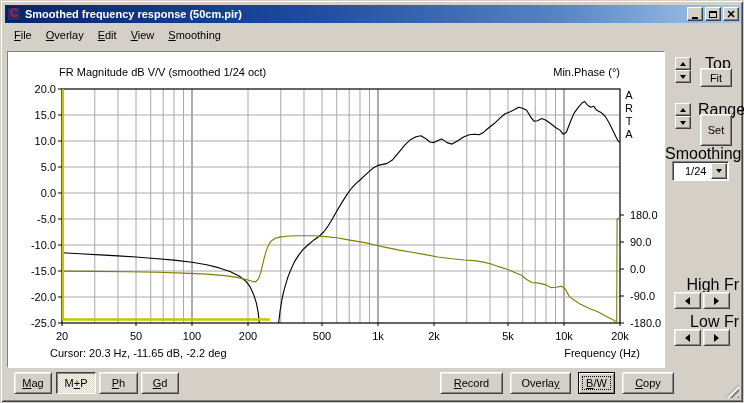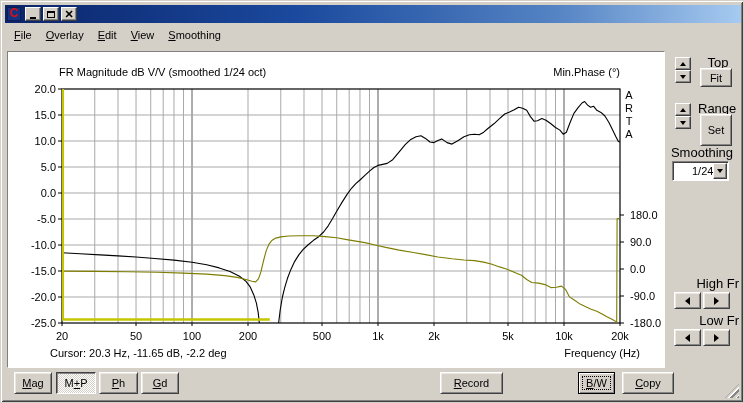--- a/index.html
+++ b/index.html
@@ -22,21 +22,21 @@
   .glyph-min{width:6px;height:2px;background:#000;margin-top:7px;}
   .glyph-max{width:8px;height:7px;border:1px solid #000;border-top:2px solid #000;}
   .glyph-x{font-size:11px;font-weight:bold;line-height:10px;}
   .menubar{position:absolute;left:6px;top:26px;width:660px;height:22px;display:flex;align-items:flex-start;}
   .menu-item{padding:2px 7px;white-space:nowrap;}
   .content{position:absolute;left:6px;top:50px;width:732px;height:317px;}
   .chart-panel{position:absolute;left:0;top:0;width:658px;height:317px;background:#fff;
        border:1px solid;border-color:#808080 #fff #fff #808080;}
   .chart-panel svg{position:absolute;left:0;top:0;}
   .side-panel{position:absolute;left:658px;top:0;width:74px;height:317px;background:#d4d0c8;}
-  .plabel{position:absolute;font-size:13px;white-space:nowrap;}
+  .plabel{position:absolute;font-size:16px;white-space:nowrap;}
   .btn95{position:absolute;background:#d4d0c8;border:1px solid;
        border-color:#ffffff #404040 #404040 #ffffff;
        box-shadow:inset 1px 1px 0 #ece9e2,inset -1px -1px 0 #868686;
        display:flex;align-items:center;justify-content:center;
        font-family:"Liberation Sans",sans-serif;font-size:11px;color:#000;padding:0;}
   .pressed{border-color:#404040 #ffffff #ffffff #404040;
        box-shadow:inset 1px 1px 0 #868686;
        background-image:conic-gradient(#fff 25%,#d4d0c8 0 50%,#fff 0 75%,#d4d0c8 0);
        background-size:2px 2px;}
   .focusd{border-color:#000;outline:1px dotted #000;outline-offset:-5px;
@@ -47,36 +47,37 @@
   .spin-btn{position:relative;width:16px;height:13px;background:#d4d0c8;border:1px solid;
        border-color:#fff #404040 #404040 #fff;box-shadow:inset -1px -1px 0 #868686;
        display:flex;align-items:center;justify-content:center;}
   .tri-up{width:0;height:0;border-left:3px solid transparent;border-right:3px solid transparent;border-bottom:4px solid #000;}
   .tri-down{width:0;height:0;border-left:3px solid transparent;border-right:3px solid transparent;border-top:4px solid #000;}
   .tri-left{width:0;height:0;border-top:4px solid transparent;border-bottom:4px solid transparent;border-right:5px solid #000;}
   .tri-right{width:0;height:0;border-top:4px solid transparent;border-bottom:4px solid transparent;border-left:5px solid #000;}
   .combo{position:absolute;left:7px;top:110px;width:57px;height:20px;background:#fff;
        border:1px solid;border-color:#808080 #fff #fff #808080;box-shadow:inset 1px 1px 0 #404040;
        display:flex;align-items:center;}
-  .combo-val{flex:1;padding-left:19px;font-size:11px;}
+  .combo-val{flex:1;padding-left:12px;font-size:11px;}
   .combo-btn{width:16px;height:16px;margin-right:1px;background:#d4d0c8;border:1px solid;
        border-color:#fff #404040 #404040 #fff;box-shadow:inset -1px -1px 0 #868686;
        display:flex;align-items:center;justify-content:center;}
   .resize-grip{position:absolute;right:4px;bottom:4px;width:14px;height:14px;
        background:repeating-linear-gradient(135deg,#d4d0c8 0 2px,#ffffff 2px 3px,#868686 3px 5px);
        clip-path:polygon(100% 0,100% 100%,0 100%);}
   u{text-decoration:underline;}
 </style>
 </head>
 <body>
 
 <div class="win">
 
   <div class="titlebar">
     <div class="app-icon">C</div>
+    <span class="title-text">Smoothed frequency response (50cm.pir)</span>
     <div class="win-btns">
       <div class="wbtn">
           <div class="glyph-min"></div>
         </div>
       <div class="wbtn">
           <div class="glyph-max"></div>
         </div>
       <div class="wbtn">
           <span class="glyph-x">✕</span>
         </div>
@@ -246,17 +247,18 @@
         </button>
     </div>
   </div>
 
   <div class="bottombar" id="bottombar">
       <button class="btn95 bbtn" style="left: 7px; width: 38px;"><u>M</u>ag</button>
       <button class="btn95 bbtn pressed" style="left: 49px; width: 40px;">M<u>+</u>P</button>
       <button class="btn95 bbtn" style="left: 92px; width: 39px;"><u>P</u>h</button>
       <button class="btn95 bbtn" style="left: 134px; width: 38px;"><u>G</u>d</button>
       <button class="btn95 bbtn" style="left: 433px; width: 63px;"><u>R</u>ecord</button>
+      <button class="btn95 bbtn" style="left: 503px; width: 61px;">Overla<u>y</u></button>
       <button class="btn95 bbtn focusd" style="left: 571px; width: 37px;"><u>B</u>/W</button>
       <button class="btn95 bbtn" style="left: 615px; width: 52px;"><u>C</u>opy</button>
     </div>
   <div class="resize-grip"></div>
 </div>
 
 </body></html>

